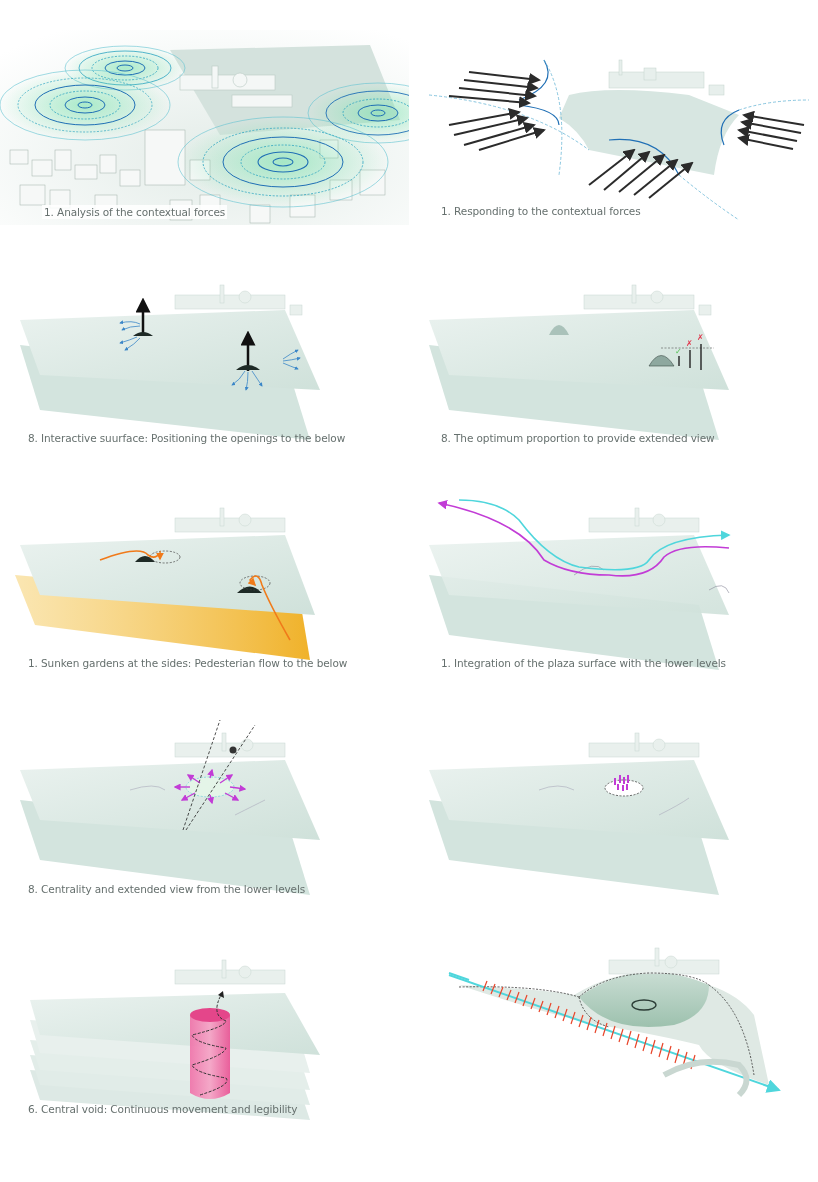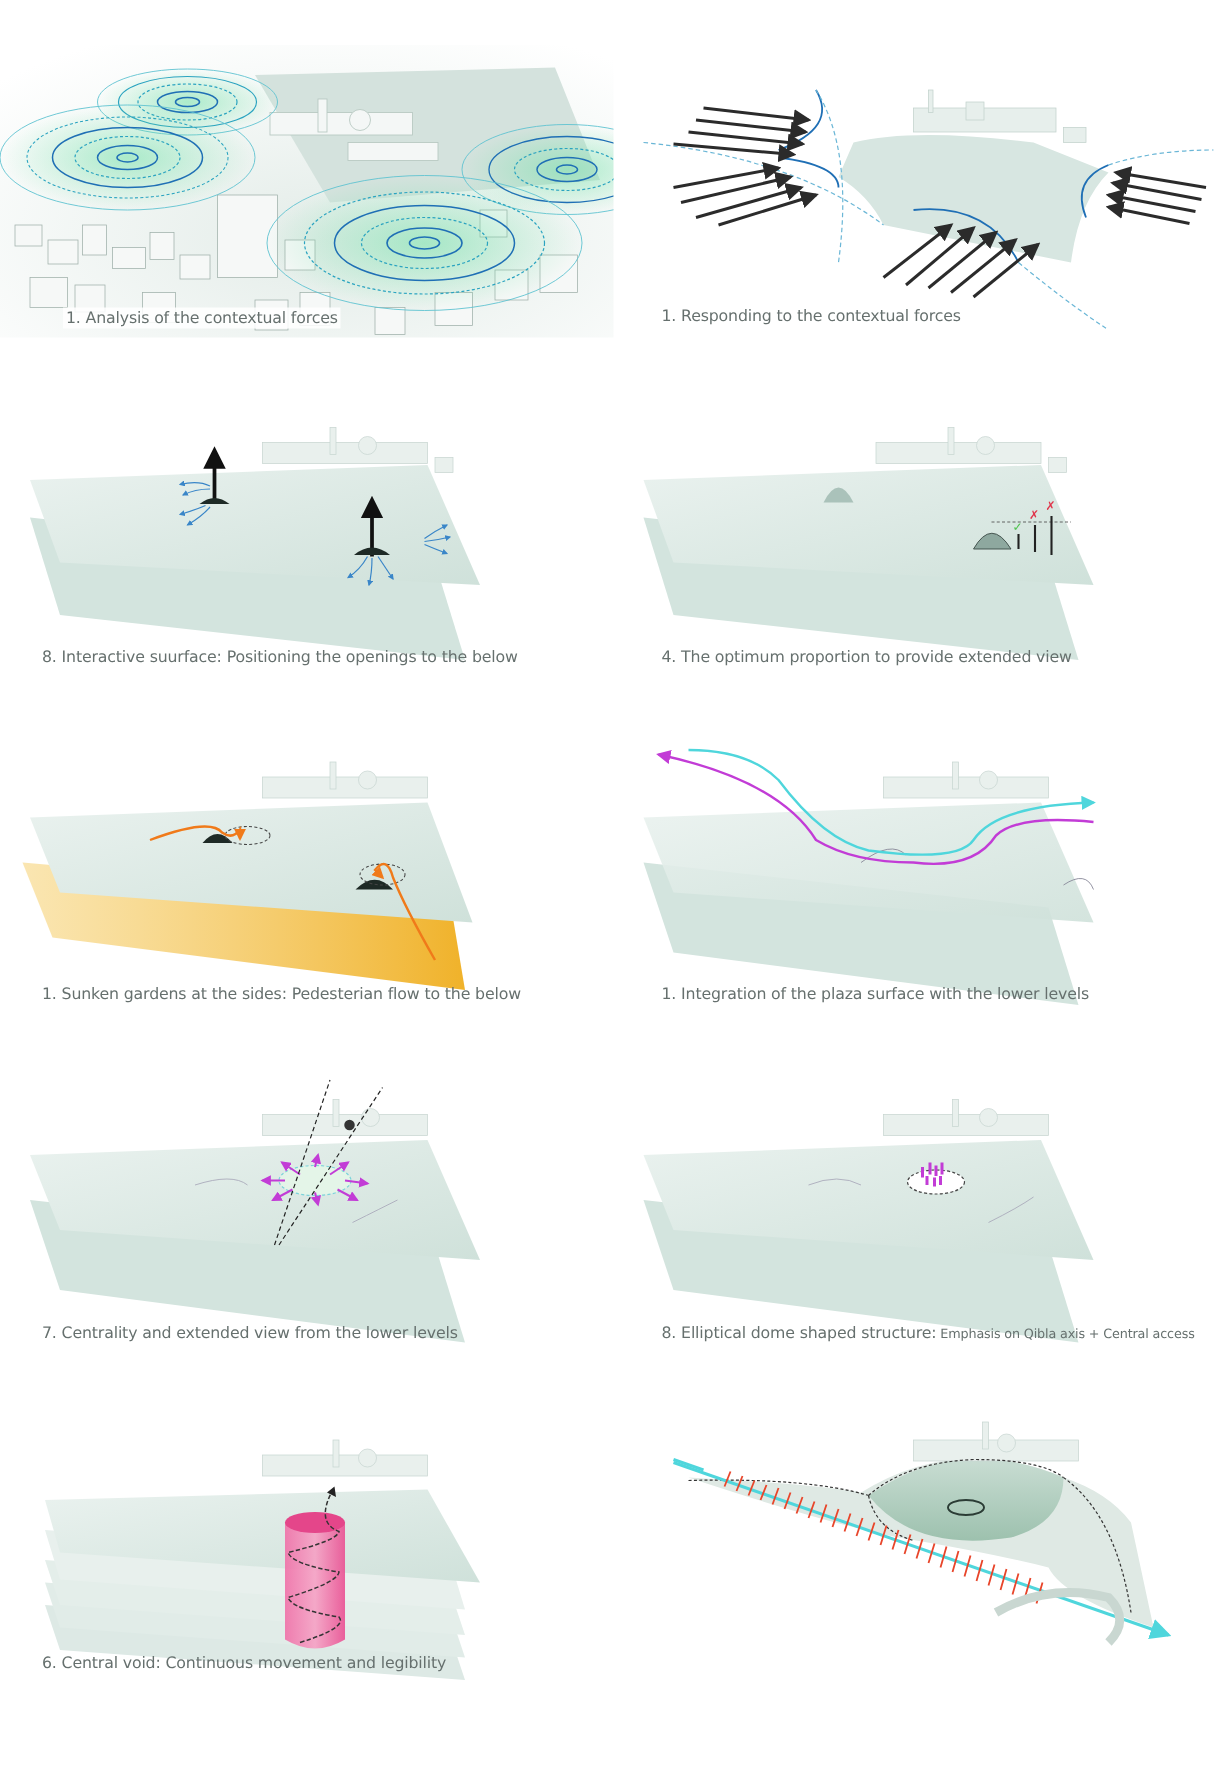--- a/index.html
+++ b/index.html
@@ -205,21 +205,21 @@
       <path d="M240,126 Q252,105 265,126 Z" fill="#8ea89f" stroke="#3b4a45" stroke-width="0.6"></path>
       <line x1="252" y1="108" x2="305" y2="108" stroke="#555" stroke-dasharray="2,1.5" stroke-width="0.6"></line>
       <line x1="270" y1="126" x2="270" y2="116" stroke="#222" stroke-width="1.4"></line>
       <line x1="281" y1="128" x2="281" y2="110" stroke="#222" stroke-width="1.4"></line>
       <line x1="292" y1="130" x2="292" y2="104" stroke="#222" stroke-width="1.4"></line>
       <text x="266" y="114" font-size="8" fill="#4ec24e" font-family="DejaVu Sans, sans-serif">✓</text>
       <text x="277" y="106" font-size="8" fill="#e0344a" font-family="DejaVu Sans, sans-serif">✗</text>
       <text x="288" y="100" font-size="8" fill="#e0344a" font-family="DejaVu Sans, sans-serif">✗</text>
     </g>
   </svg>
-  <div class="caption" style="left:32px;top:192px;">4. The optimum proportion to provide extended view</div>
+  <div class="caption" style="left:32px;top:192px;">8. The optimum proportion to provide extended view</div>
 </div>
 
 <div class="panel" style="left:0;top:465px;">
   <svg viewBox="0 0 409 225">
     <defs>
       <linearGradient id="goldG" x1="0" y1="0" x2="1" y2="0">
         <stop offset="0%" stop-color="#f7d57e" stop-opacity="0.6"></stop>
           <stop offset="100%" stop-color="#f0b22a"></stop>
       </linearGradient>
       <marker id="arrO" markerWidth="5" markerHeight="5" refX="4" refY="2.5" orient="auto">
@@ -298,21 +298,21 @@
           <line x1="225" y1="103" x2="238" y2="110"></line>
         <line x1="210" y1="105" x2="212" y2="113"></line>
           <line x1="210" y1="88" x2="212" y2="80"></line>
       </g>
       <line x1="183" y1="140" x2="220" y2="30" stroke="#222" stroke-dasharray="3,2" stroke-width="0.8"></line>
       <line x1="186" y1="140" x2="255" y2="35" stroke="#222" stroke-dasharray="3,2" stroke-width="0.8"></line>
     </g>
     <path d="M130,100 Q155,92 165,100" fill="none" stroke="#aab" stroke-width="0.6"></path>
     <path d="M235,125 Q255,115 265,110" fill="none" stroke="#aab" stroke-width="0.6"></path>
   </svg>
-  <div class="caption" style="left:28px;top:193px;">7. Centrality and extended view from the lower levels</div>
+  <div class="caption" style="left:28px;top:193px;">8. Centrality and extended view from the lower levels</div>
 </div>
 
 <div class="panel" style="left:409px;top:690px;">
   <svg viewBox="0 0 409 225">
     <polygon points="20,110 290,140 310,205 40,170" fill="#d3e4de"></polygon>
     <polygon points="20,80 285,70 320,150 40,130" fill="url(#slabG)"></polygon>
     <g fill="#e9f0ed" stroke="#c8d6d1" stroke-width="0.5">
       <rect x="180" y="53" width="110" height="14"></rect>
         <rect x="226" y="43" width="4" height="18"></rect>
       <circle cx="250" cy="55" r="6"></circle>
@@ -325,23 +325,20 @@
         <rect x="214" y="87" width="2" height="7"></rect>
           <rect x="218" y="85" width="2" height="8"></rect>
         <rect x="208" y="94" width="2" height="6"></rect>
           <rect x="213" y="95" width="2" height="6"></rect>
         <rect x="217" y="94" width="2" height="6"></rect>
       </g>
     </g>
     <path d="M130,100 Q150,92 165,100" fill="none" stroke="#aab" stroke-width="0.6"></path>
     <path d="M250,125 Q270,115 280,108" fill="none" stroke="#aab" stroke-width="0.6"></path>
   </svg>
-  <div class="caption" style="left:32px;top:193px;">
-    <span>8. Elliptical dome shaped structure:</span><span class="small"> Emphasis on Qibla axis + Central access</span>
-  </div>
 </div>
 
 <div class="panel" style="left:0;top:915px;">
   <svg viewBox="0 0 409 225">
     <defs>
       <linearGradient id="pinkG" x1="0" y1="0" x2="1" y2="0">
         <stop offset="0%" stop-color="#f070a8"></stop>
           <stop offset="50%" stop-color="#f6a0c4"></stop>
           <stop offset="100%" stop-color="#ea4f92"></stop>
       </linearGradient>

